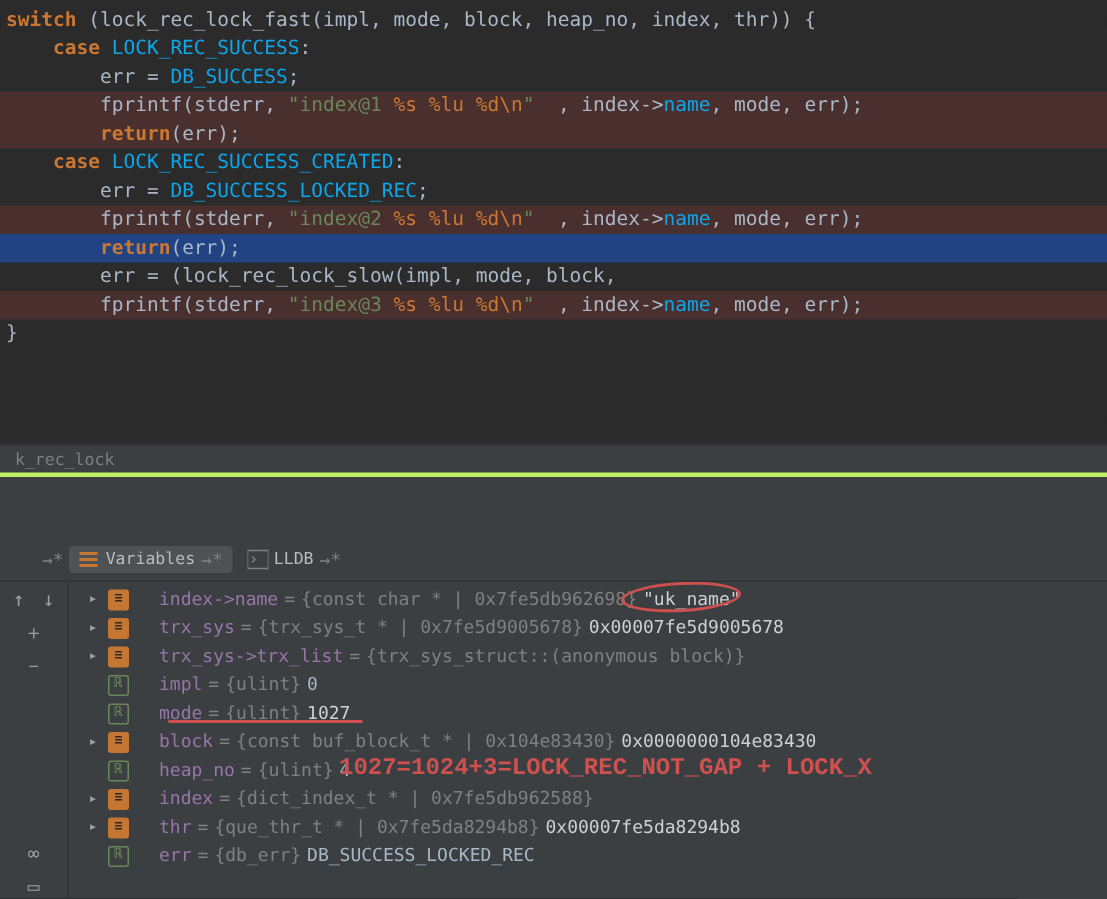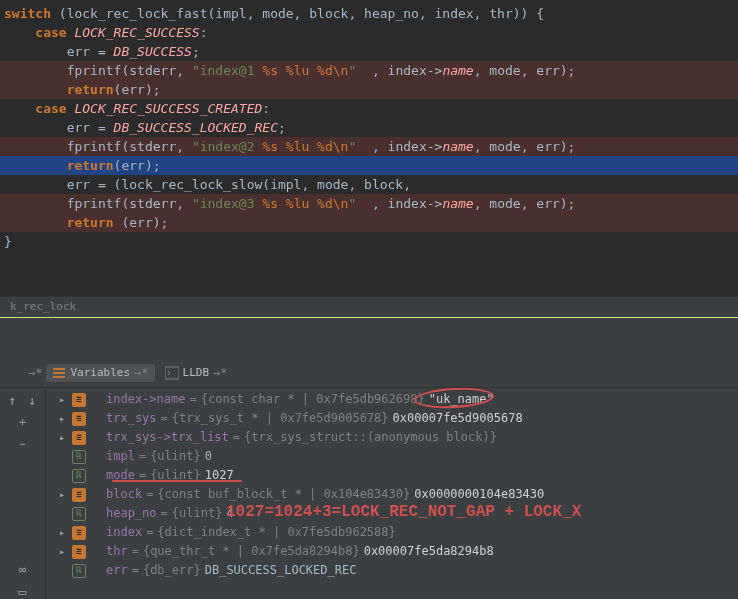--- a/index.html
+++ b/index.html
@@ -19,28 +19,28 @@
     height: 296px;
     overflow: hidden;
     border-radius: 18px;
   }
   .line { white-space: pre; padding: 0 4px; }
   .hl-red { background: #4a2f2f; }
   .hl-blue { background: #214283; }
   .kw { color: #cc7832; font-weight: bold; }
   .ident { color: #a9b7c6; }
   .fn { color: #a9b7c6; }
-  .const { color: #fca5a5; font-style: italic; }
+  .const { color: #0ea5e9; }
   .str { color: #6a8759; }
   .fmt { color: #cc7832; }
 
   .crumb {
     background: #3c3f41;
     border-top: 1px solid #323232;
-    border-bottom: 1px solid #bef264;
+    border-bottom: 3px solid #bef264;
     color: #808080;
     font-size: 11px;
     padding: 3px 10px;
     height: 22px;
   }
 
   .debugger {
     background: #3c3f41;
     height: 281px;
     display: flex;
@@ -167,21 +167,20 @@
   <div class="line">    <span class="kw">case</span> <span class="const">LOCK_REC_SUCCESS</span><span>:</span></div>
   <div class="line">        <span>err = </span><span class="const">DB_SUCCESS</span><span>;</span></div>
   <div class="line hl-red">        <span class="fn">fprintf</span><span>(</span><span class="ident">stderr</span><span>, </span><span class="str">"index@1 </span><span class="fmt">%s</span><span class="fmt"> %lu</span><span class="fmt"> %d</span><span class="fmt">\n</span><span class="str">" </span><span> , index-&gt;</span><span class="const">name</span><span>, mode, err);</span></div>
   <div class="line hl-red">        <span class="kw">return</span><span>(err);</span></div>
   <div class="line">    <span class="kw">case</span> <span class="const">LOCK_REC_SUCCESS_CREATED</span><span>:</span></div>
   <div class="line">        <span>err = </span><span class="const">DB_SUCCESS_LOCKED_REC</span><span>;</span></div>
   <div class="line hl-red">        <span class="fn">fprintf</span><span>(</span><span class="ident">stderr</span><span>, </span><span class="str">"index@2 </span><span class="fmt">%s</span><span class="fmt"> %lu</span><span class="fmt"> %d</span><span class="fmt">\n</span><span class="str">" </span><span> , index-&gt;</span><span class="const">name</span><span>, mode, err);</span></div>
   <div class="line hl-blue">        <span class="kw">return</span><span>(err);</span></div>
   <div class="line">        <span>err = (</span><span class="fn">lock_rec_lock_slow</span><span>(impl, mode, block,</span></div>
   <div class="line hl-red">        <span class="fn">fprintf</span><span>(</span><span class="ident">stderr</span><span>, </span><span class="str">"index@3 </span><span class="fmt">%s</span><span class="fmt"> %lu</span><span class="fmt"> %d</span><span class="fmt">\n</span><span class="str">" </span><span> , index-&gt;</span><span class="const">name</span><span>, mode, err);</span></div>
-  <div class="line hl-red">        <span class="kw">return</span><span> (err);</span></div>
   <div class="line"><span>}</span></div>
 </div>
 
 <div class="crumb">
   <span>k_rec_lock</span>
 </div>
 
 <div class="debugger">
   <div style="height:40px;background:#3c3f41;"></div>
   <div class="dbg-toolbar">

